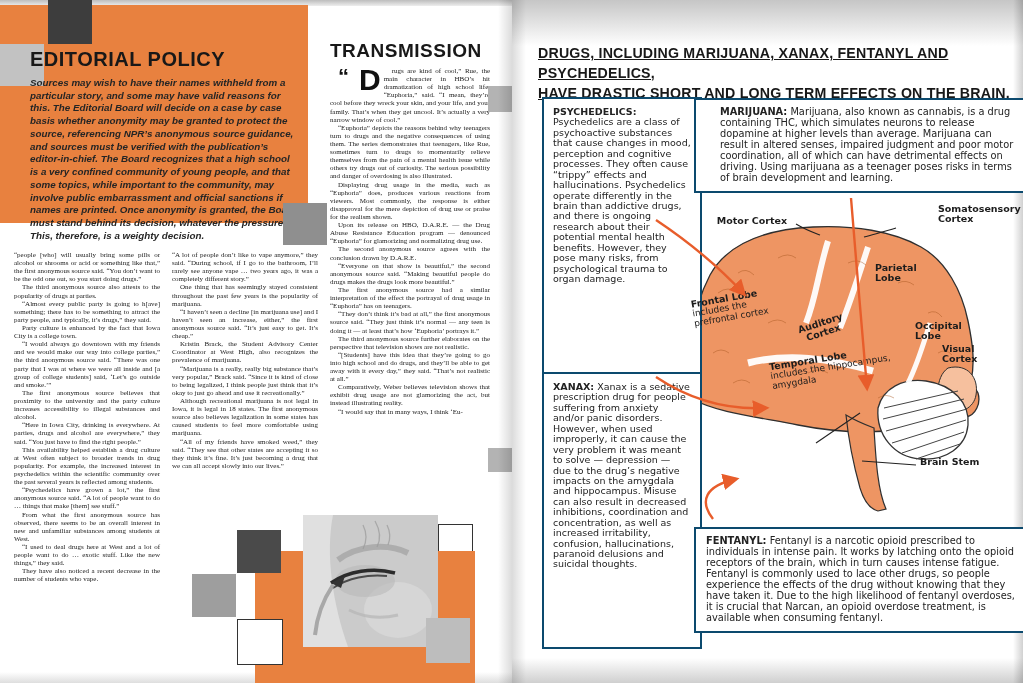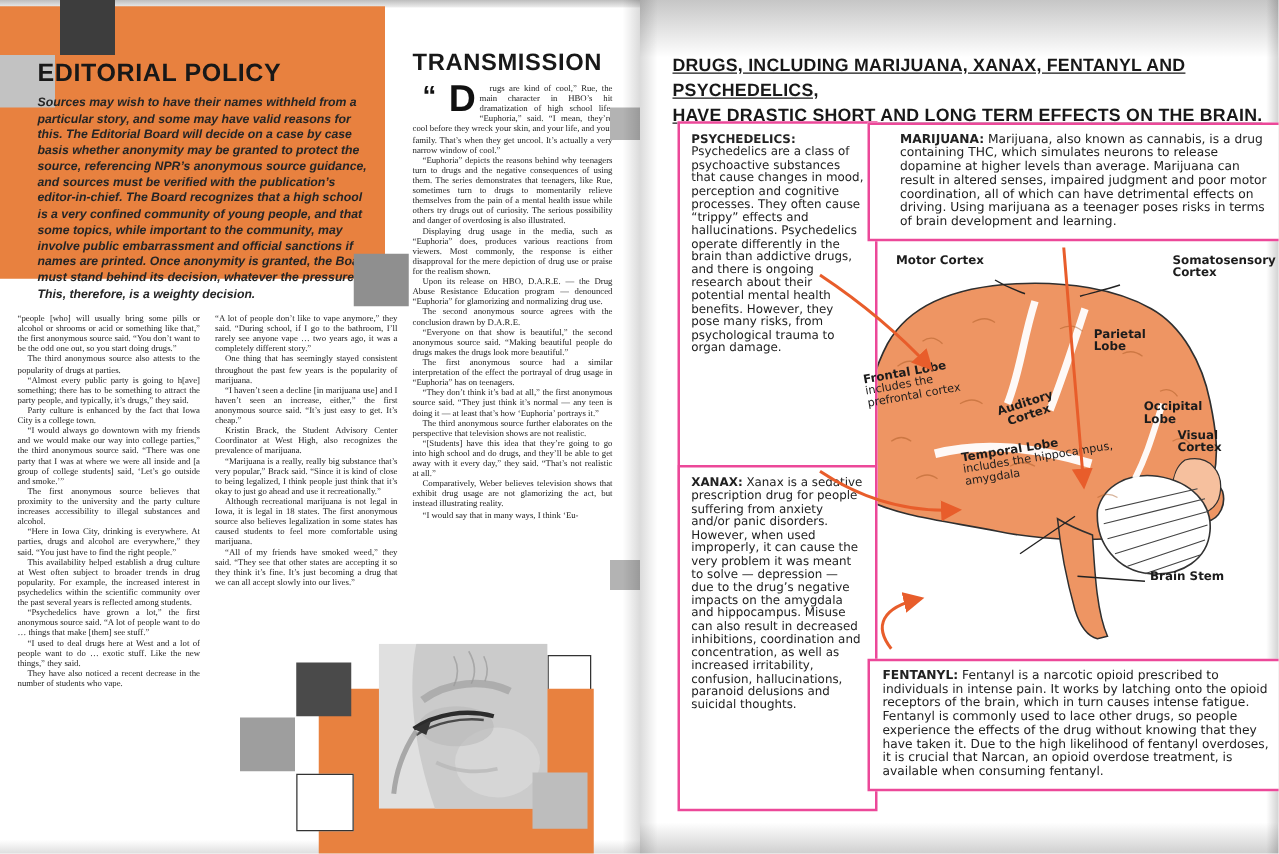--- a/index.html
+++ b/index.html
@@ -35,21 +35,21 @@
       font-size:22px;line-height:.9;margin-right:2px;color:#111;}
   .dropcap{float:left;font-family:"Liberation Sans",sans-serif;font-weight:900;
       font-size:30px;line-height:.82;margin:1px 3px 0 0;color:#111;}
   
   .collage-orange{left:255px;top:551px;width:220px;height:132px;background:#E8813F;z-index:2;}
   .outline-sq{background:#fff;border:1.5px solid #333;}
   .photo{left:303px;top:515px;width:135px;height:132px;z-index:3;}
   
   .headline{left:538px;top:44px;width:478px;font-family:"Liberation Sans",sans-serif;
       font-weight:900;font-size:14.2px;line-height:1.4;letter-spacing:.2px;color:#181818;z-index:5;text-decoration:underline;}
-  .infobox{position:absolute;background:#fff;border:2px solid #ec4899;
+  .infobox{position:absolute;background:#fff;border:2px solid #0c4a6e;
       font-family:"DejaVu Sans",sans-serif;color:#222;z-index:15;overflow:hidden;}
   .infobox .blk-label{font-weight:bold;}
   .box-psy{left:542px;top:97px;width:138px;height:283px;padding:8px 9px;font-size:9.5px;line-height:1.1;}
   .box-xan{left:542px;top:372px;width:138px;height:257px;padding:8px 9px;font-size:9.5px;line-height:1.1;}
   .box-mar{left:694px;top:98px;width:300px;padding:7px 24px;font-size:9.8px;line-height:1.12;}
   .box-fen{left:694px;top:527px;width:316px;padding:7px 10px;font-size:9.8px;line-height:1.12;}
   
   .blabel{position:absolute;font-family:"DejaVu Sans",sans-serif;font-weight:bold;
       font-size:9.5px;line-height:1.1;color:#1c1c1c;z-index:20;}
   .blabel .sub{font-weight:normal;font-size:9px;}
@@ -81,20 +81,21 @@
   <div class="abs bodycol col1">
       <p>“people [who] will usually bring some pills or alcohol or shrooms or acid or something like that,” the first anonymous source said. “You don’t want to be the odd one out, so you start doing drugs.”</p>
       <p>The third anonymous source also attests to the popularity of drugs at parties.</p>
       <p>“Almost every public party is going to h[ave] something; there has to be something to attract the party people, and typically, it’s drugs,” they said.</p>
       <p>Party culture is enhanced by the fact that Iowa City is a college town.</p>
       <p>“I would always go downtown with my friends and we would make our way into college parties,” the third anonymous source said. “There was one party that I was at where we were all inside and [a group of college students] said, ‘Let’s go outside and smoke.’”</p>
       <p>The first anonymous source believes that proximity to the university and the party culture increases accessibility to illegal substances and alcohol.</p>
       <p>“Here in Iowa City, drinking is everywhere. At parties, drugs and alcohol are everywhere,” they said. “You just have to find the right people.”</p>
       <p>This availability helped establish a drug culture at West often subject to broader trends in drug popularity. For example, the increased interest in psychedelics within the scientific community over the past several years is reflected among students.</p>
       <p>“Psychedelics have grown a lot,” the first anonymous source said. “A lot of people want to do … things that make [them] see stuff.”</p>
+      <p>From what the first anonymous source has observed, there seems to be an overall interest in new and unfamiliar substances among students at West.</p>
       <p>“I used to deal drugs here at West and a lot of people want to do … exotic stuff. Like the new things,” they said.</p>
       <p>They have also noticed a recent decrease in the number of students who vape.</p>
     </div>
   <div class="abs bodycol col2">
       <p>“A lot of people don’t like to vape anymore,” they said. “During school, if I go to the bathroom, I’ll rarely see anyone vape … two years ago, it was a completely different story.”</p>
       <p>One thing that has seemingly stayed consistent throughout the past few years is the popularity of marijuana.</p>
       <p>“I haven’t seen a decline [in marijuana use] and I haven’t seen an increase, either,” the first anonymous source said. “It’s just easy to get. It’s cheap.”</p>
       <p>Kristin Brack, the Student Advisory Center Coordinator at West High, also recognizes the prevalence of marijuana.</p>
       <p>“Marijuana is a really, really big substance that’s very popular,” Brack said. “Since it is kind of close to being legalized, I think people just think that it’s okay to just go ahead and use it recreationally.”</p>
       <p>Although recreational marijuana is not legal in Iowa, it is legal in 18 states. The first anonymous source also believes legalization in some states has caused students to feel more comfortable using marijuana.</p>
@@ -186,21 +187,21 @@
         <path d="M250,110 q8,-4 14,4"></path>
       <path d="M90,120 q10,-6 18,0"></path>
         <path d="M130,170 q10,-6 20,0"></path>
         <path d="M200,195 q8,-5 16,0"></path>
       <path d="M35,150 q8,-6 16,0"></path>
         <path d="M260,150 q8,-5 14,2"></path>
         <path d="M55,180 q9,-6 17,0"></path>
     </g>
   </svg>
 
-  <div class="blabel" style="left:712px;top:204px;width:80px;text-align:center;">Motor Cortex</div>
+  <div class="blabel" style="left:712px;top:216px;width:80px;text-align:center;">Motor Cortex</div>
   <div class="blabel" style="left:890px;top:204px;width:106px;margin-left:48px;">Somatosensory Cortex</div>
   <div class="blabel" style="left:875px;top:263px;width:58px;">Parietal Lobe</div>
   <div class="blabel" style="left:692px;top:292px;width:88px;transform:rotate(-10deg);">
     <span>Frontal Lobe</span>
     <div class="sub">includes the prefrontal cortex</div>
   </div>
   <div class="blabel" style="left:786px;top:318px;width:72px;text-align:center;transform:rotate(-18deg);">Auditory Cortex</div>
   <div class="blabel" style="left:915px;top:321px;width:66px;">Occipital Lobe</div>
   <div class="blabel" style="left:770px;top:352px;width:130px;transform:rotate(-9deg);">
     <span>Temporal Lobe</span>

